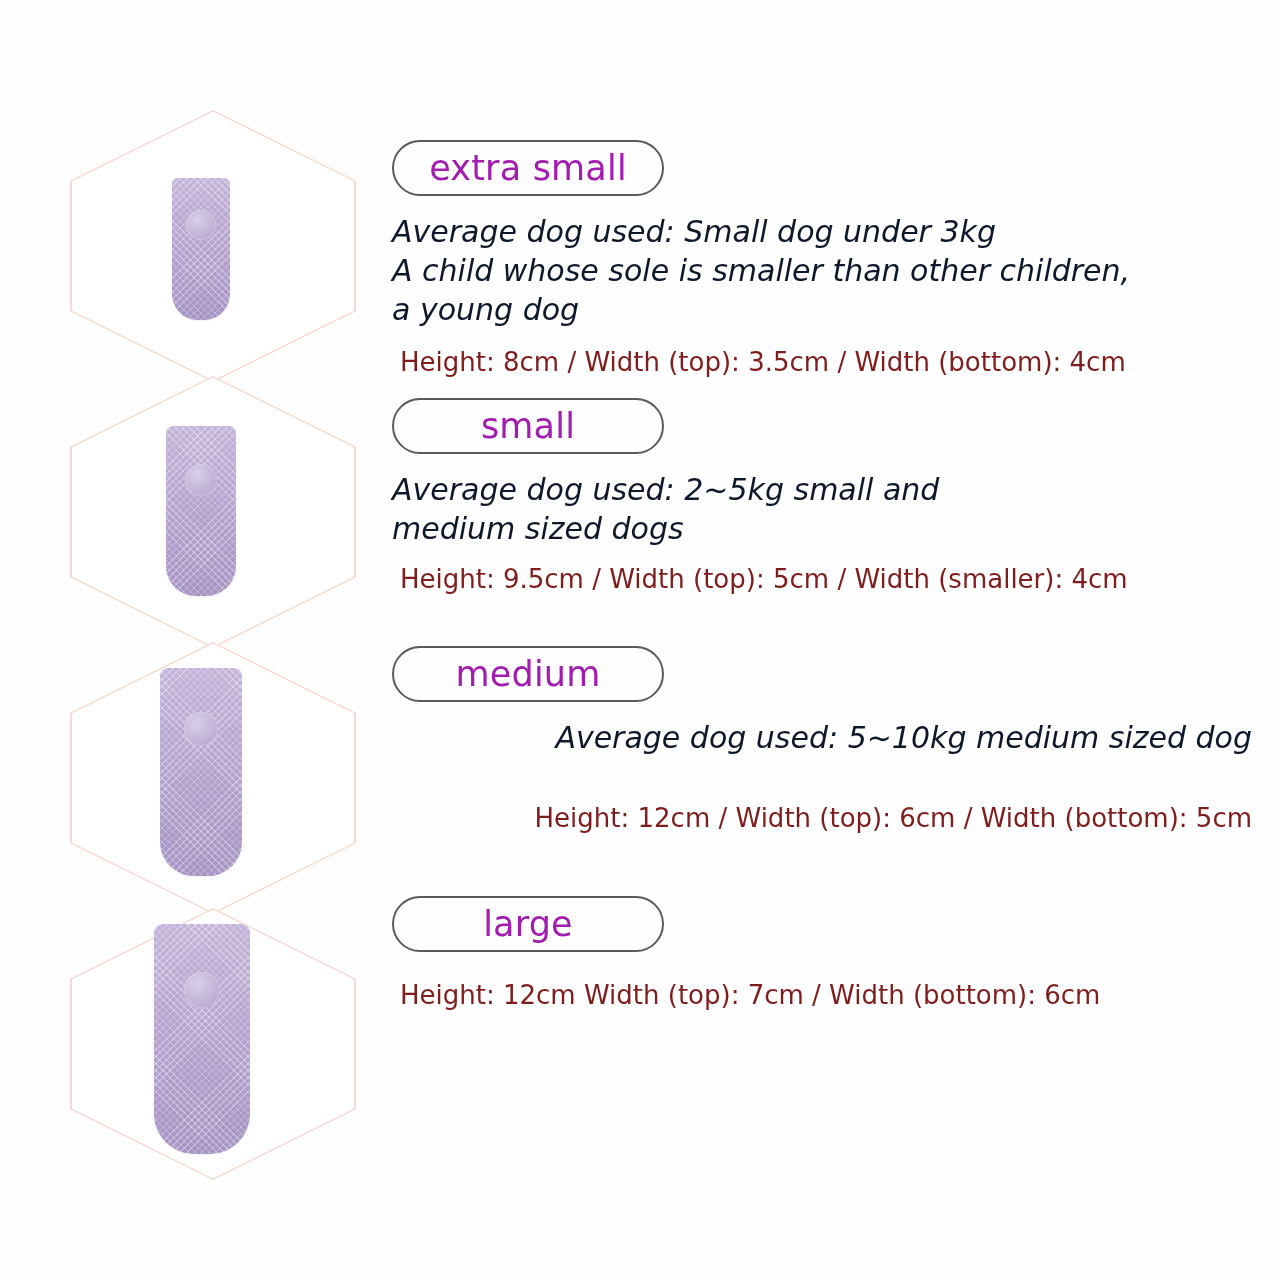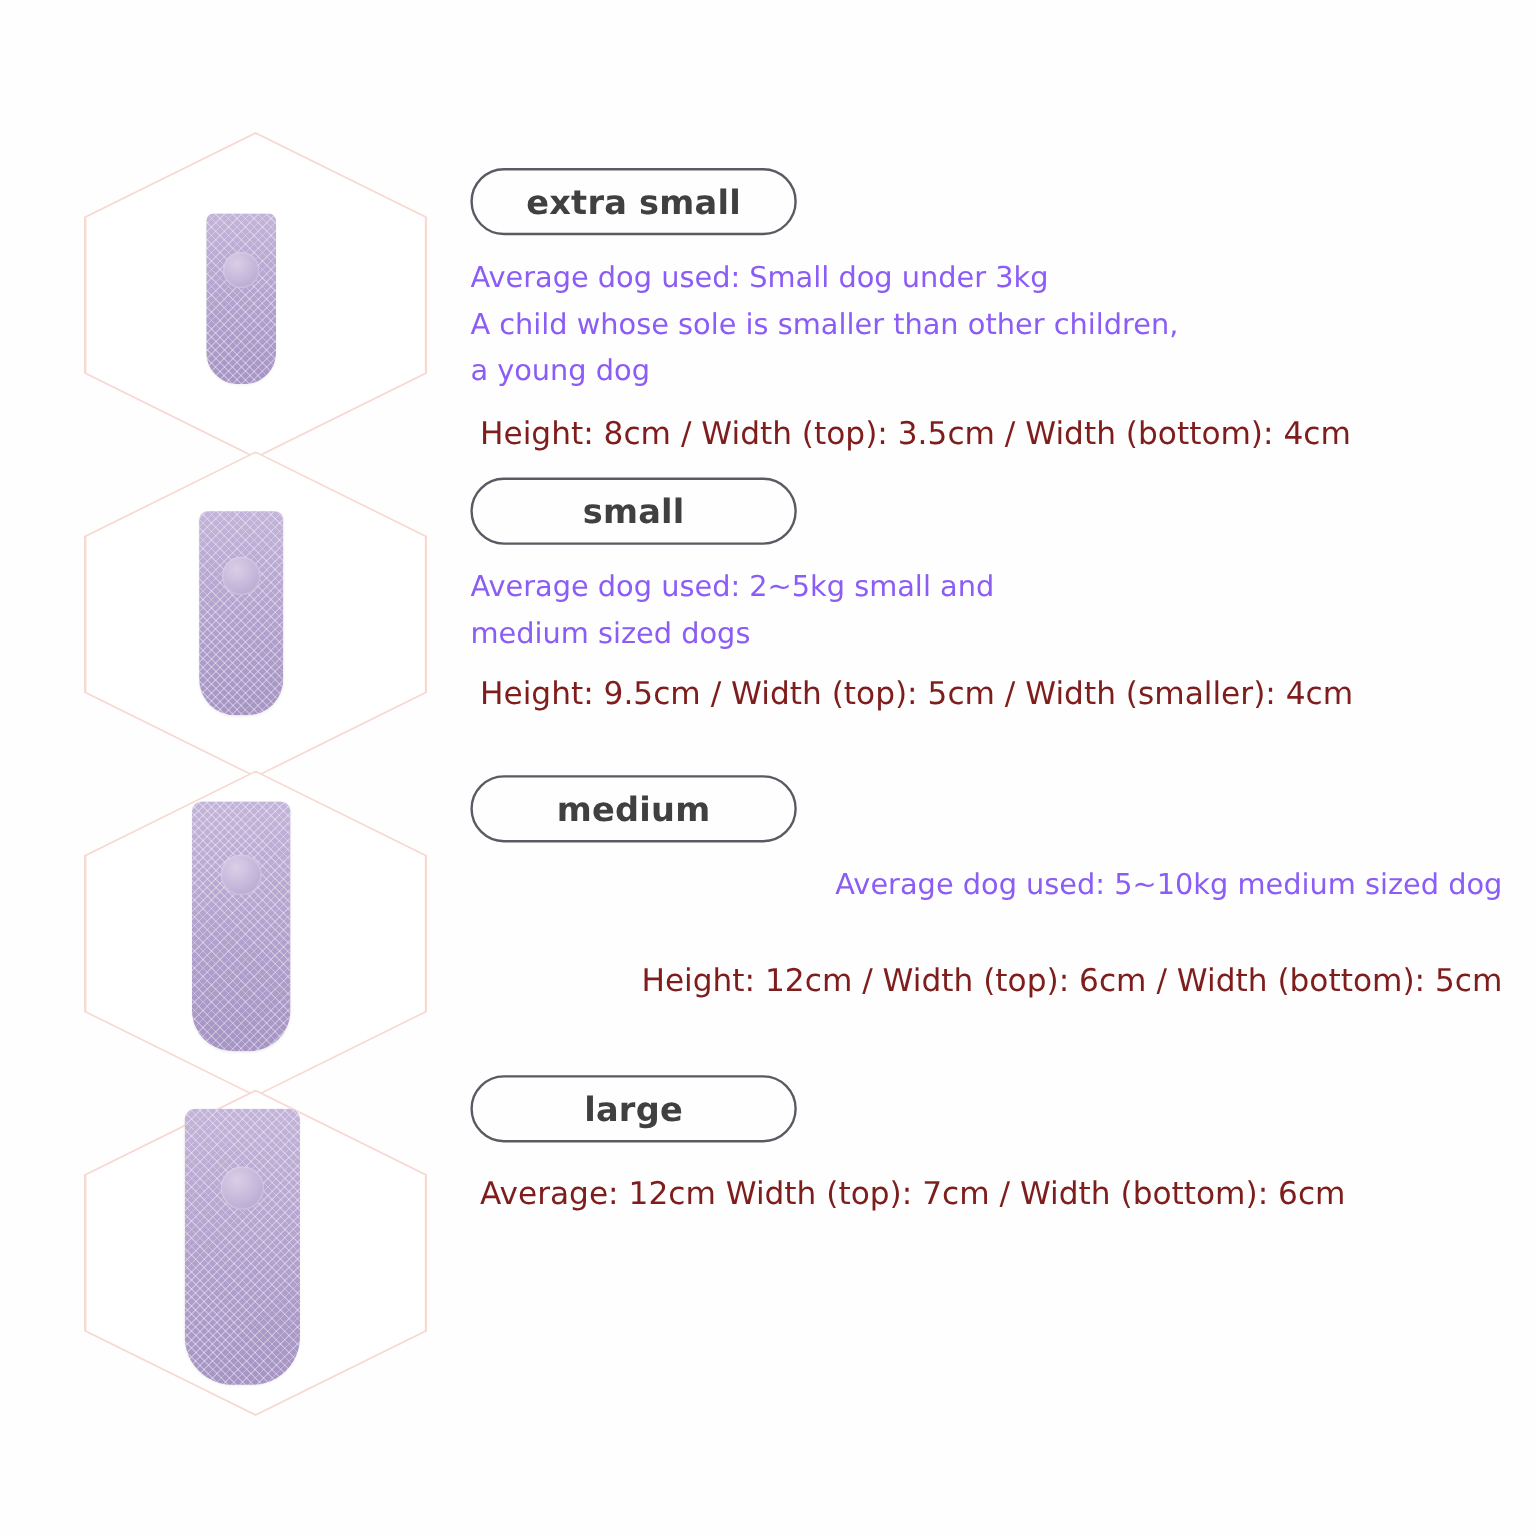--- a/index.html
+++ b/index.html
@@ -126,32 +126,32 @@
     width: 272px;
     height: 56px;
     border: 2px solid #5a5a63;
     border-radius: 28px;
     display: flex;
     align-items: center;
     justify-content: center;
     box-sizing: border-box;
   }
   .pill span {
-    font-size: 28px;
-    color: #404040;
+    font-size: 35px;
+    color: #a21caf;
     letter-spacing: .2px;
-    font-weight: bold;
   }
 
   .desc {
     margin-top: 16px;
-    font-size: 24px;
+    font-size: 30px;
     line-height: 39px;
-    color: #8b5cf6;
+    color: #0f172a;
     white-space: pre-line;
+    font-style: italic;
   }
 
   .dims {
     margin-top: 14px;
     font-size: 26px;
     line-height: 34px;
     color: #7f1d1d;
     padding-left: 8px;
   }
   .info-block.b1 .dims { margin-top: 16px; }
@@ -221,18 +221,18 @@
         <span>medium</span>
       </div>
       <div class="desc">Average dog used: 5~10kg medium sized dog</div>
       <div class="dims">Height: 12cm / Width (top): 6cm / Width (bottom): 5cm</div>
     </div>
 
     <div class="info-block b4">
       <div class="pill">
         <span>large</span>
       </div>
-      <div class="dims">Average: 12cm Width (top): 7cm / Width (bottom): 6cm</div>
+      <div class="dims">Height: 12cm Width (top): 7cm / Width (bottom): 6cm</div>
     </div>
 
   </div>
 
 </div>
 
 </body></html>

